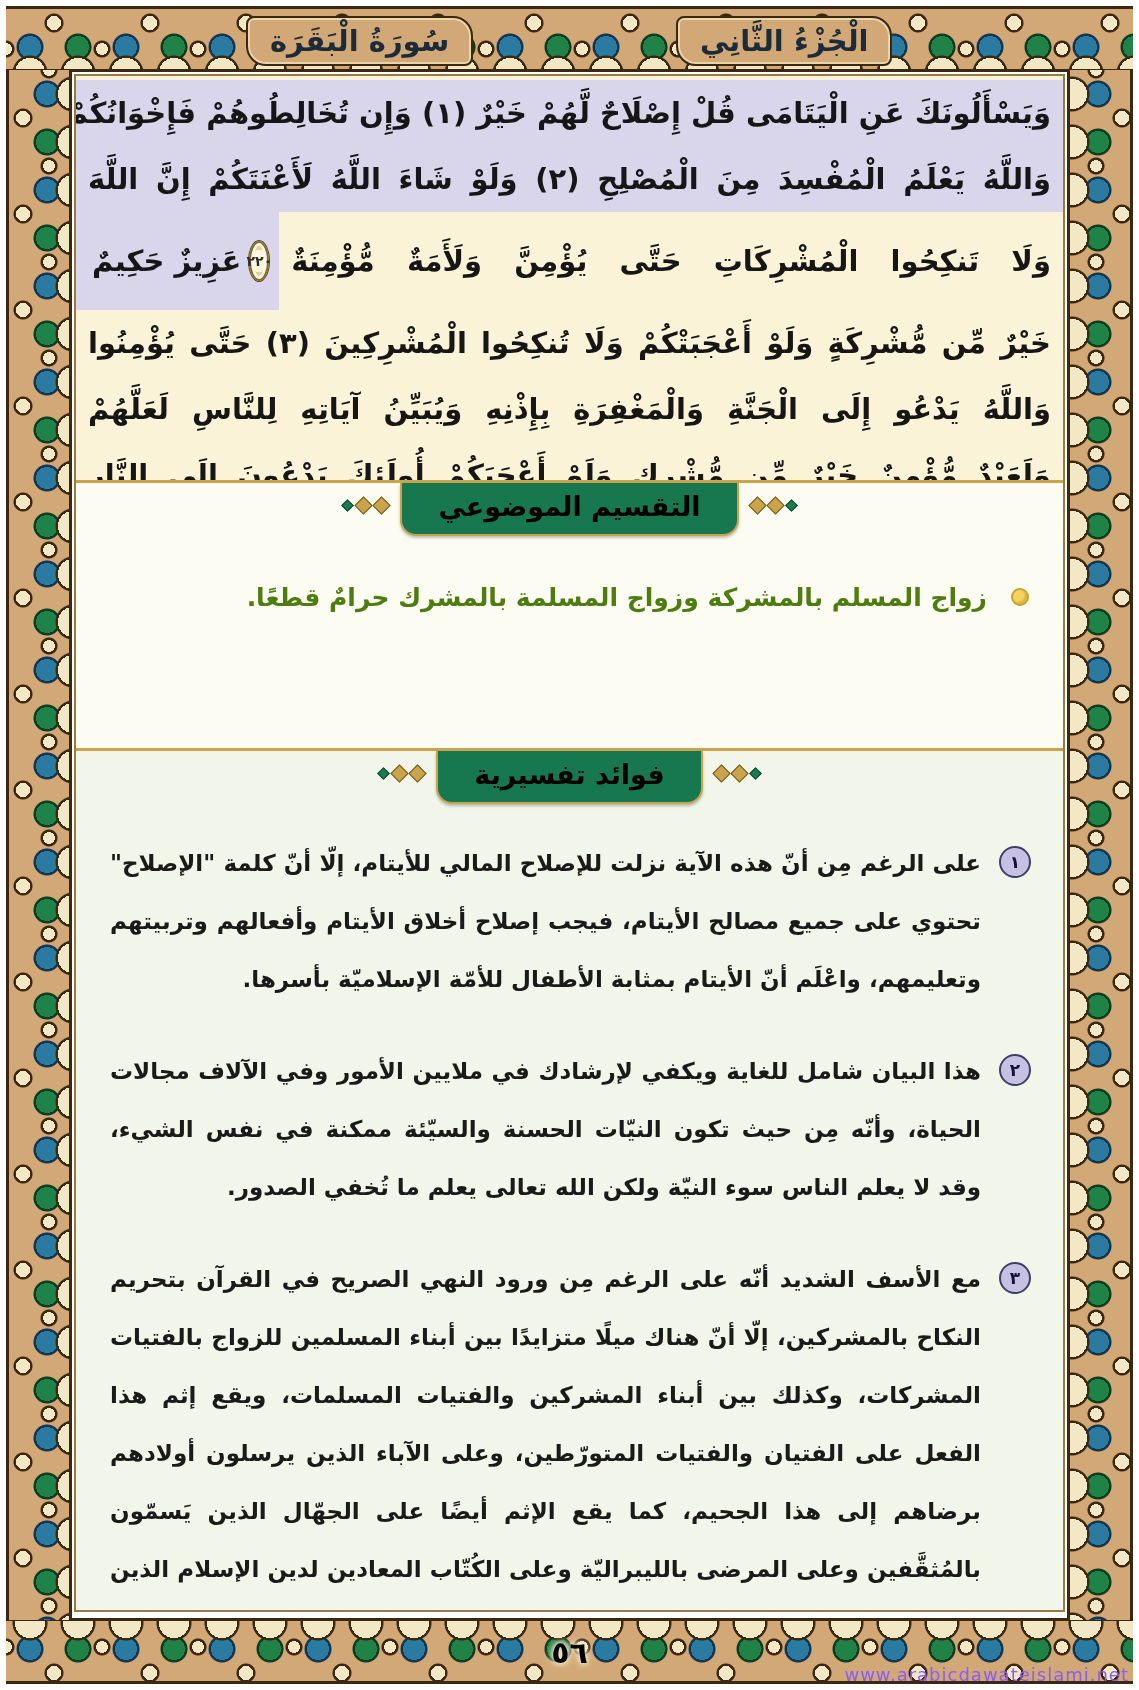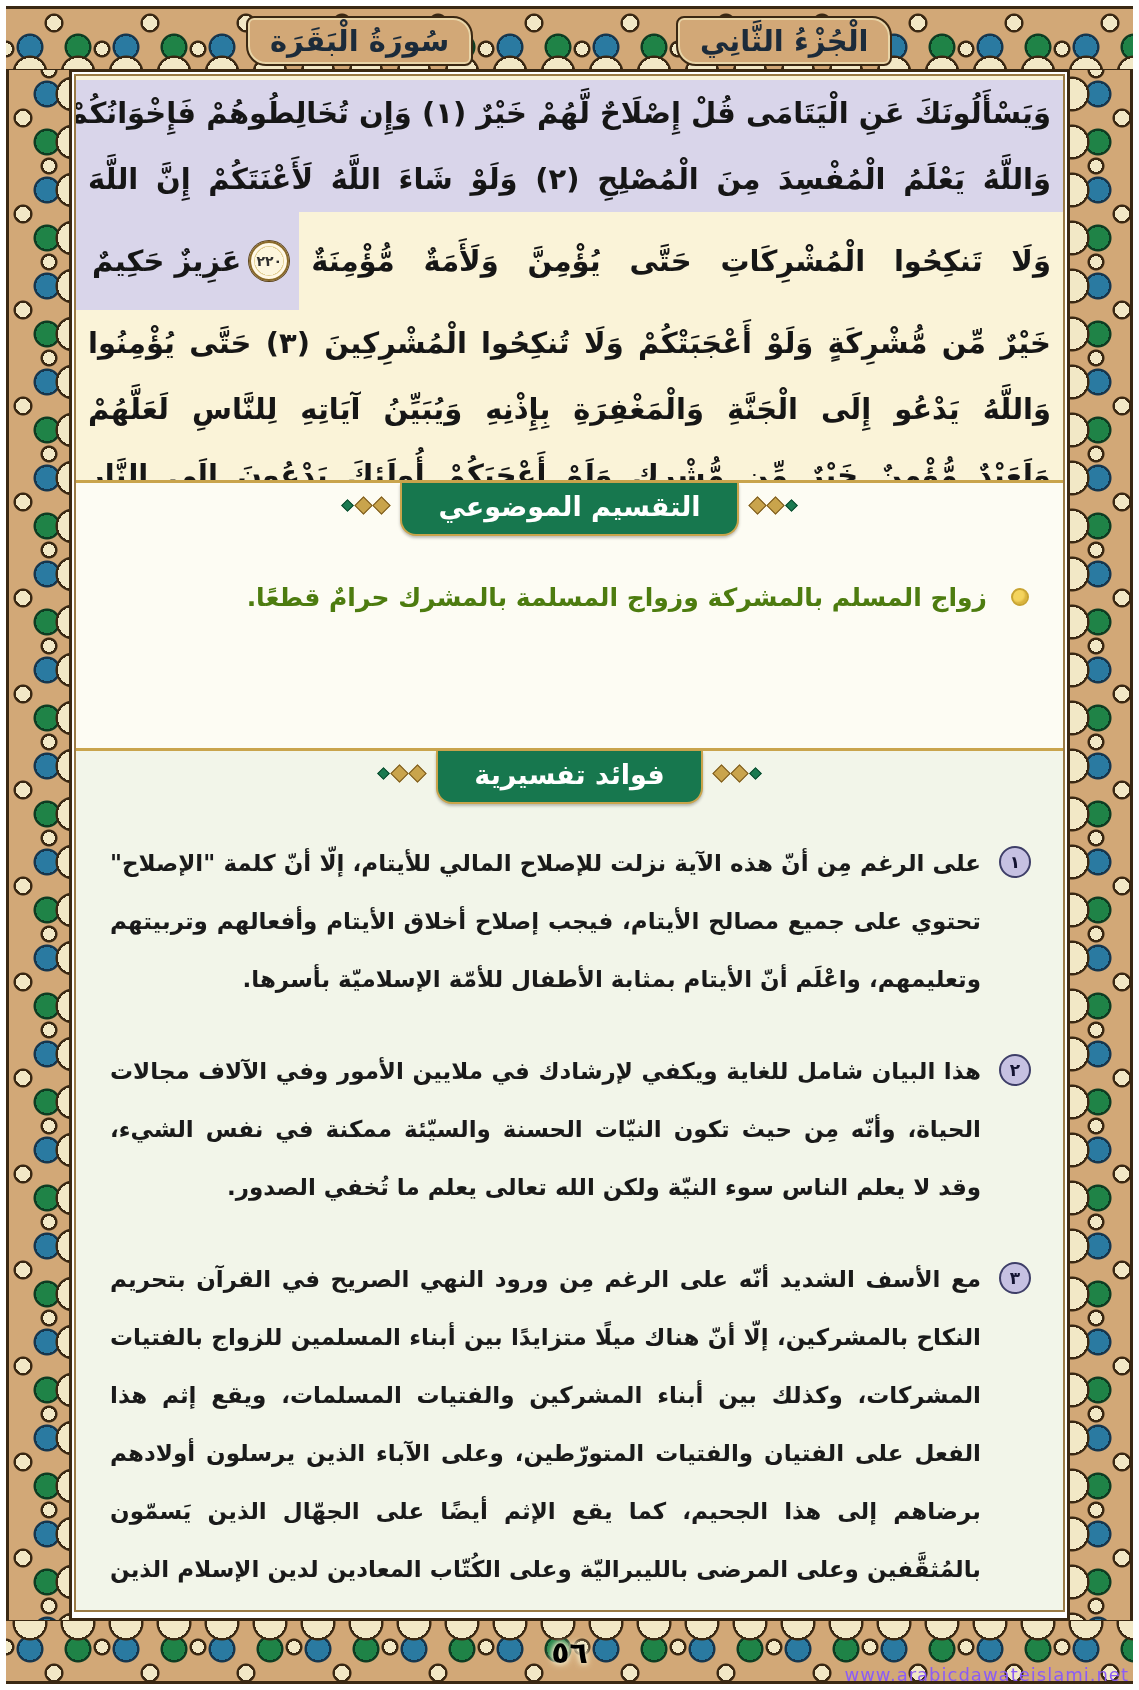--- a/index.html
+++ b/index.html
@@ -104,36 +104,36 @@
   .q3-cream {
     flex: 1; padding: 16px 12px; text-align: justify; text-align-last: justify;
     font-size: 29px; font-weight: bold; line-height: 66px; color: #161616;
   }
   .q3-lav {
     background: #d9d5ea; display: flex; align-items: center;
     padding: 0 10px 0 16px; gap: 8px;
     font-size: 29px; font-weight: bold; color: #161616;
   }
   .medallion {
-    display: inline-flex; width: 40px; height: 40px; border-radius: 50%;
+    display: inline-flex; width: 20px; height: 40px; border-radius: 50%;
     background: radial-gradient(circle, #fdf6dd 0 55%, #e2cf93 55% 100%);
     border: 2px solid #8a6a2a;
     box-shadow: inset 0 0 0 3px #fff8e6, 0 0 0 1px #5a421a;
     align-items: center; justify-content: center;
     font-size: 14px; font-weight: bold; color: #2e2e2e; flex: 0 0 auto;
   }
   
   .rule-row {
     border-top: 3px solid #c9a44c;
     display: flex; justify-content: center; align-items: flex-start;
   }
   .banner {
     background: #17774e; border: 2px solid #c9a44c; border-top: none;
     border-radius: 0 0 16px 16px; padding: 8px 36px 12px;
-    color: #ffffff; font-size: 27px; font-weight: bold; white-space: nowrap;
+    color: #000000; font-size: 27px; font-weight: bold; white-space: nowrap;
     box-shadow: 0 2px 3px rgba(0,0,0,0.25);
   }
   .orn-cluster { display: flex; align-items: center; gap: 5px; margin: 16px 12px 0; }
   .d-gold { width: 13px; height: 13px; background: #c9a44c; transform: rotate(45deg); border: 1px solid #7a5a1e; }
   .d-green { width: 9px; height: 9px; background: #1a7a50; transform: rotate(45deg); border: 1px solid #0c4a2e; }
   
   .sec-thematic { flex: 0 0 268px; background: #fdfcf3; overflow: hidden; }
   .thematic-item {
     position: relative; margin: 36px 28px 0 40px; padding-right: 48px;
     font-size: 25px; font-weight: bold; color: #4d7c0f; line-height: 52px;

